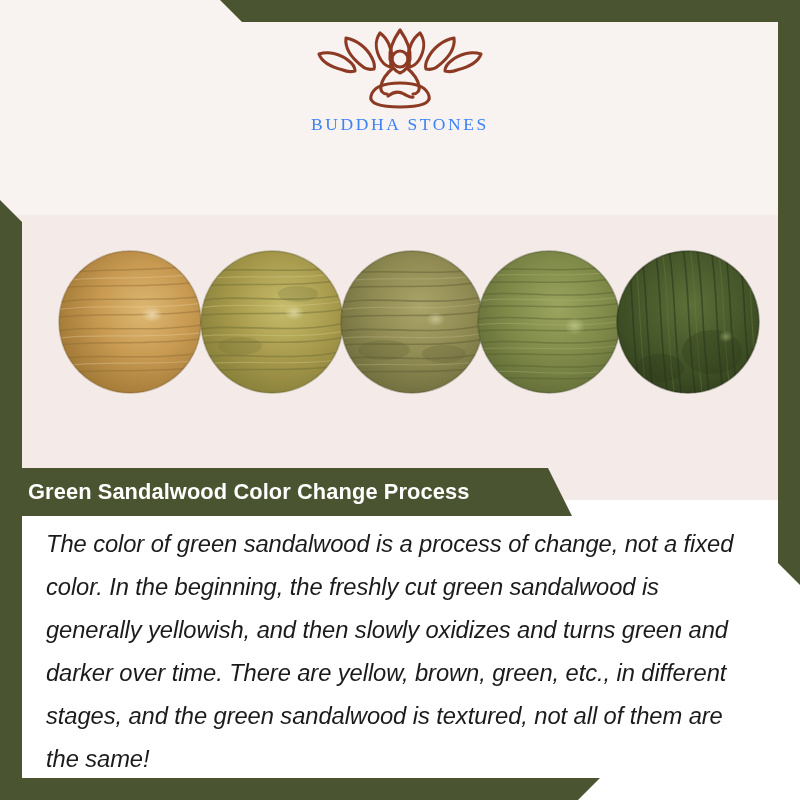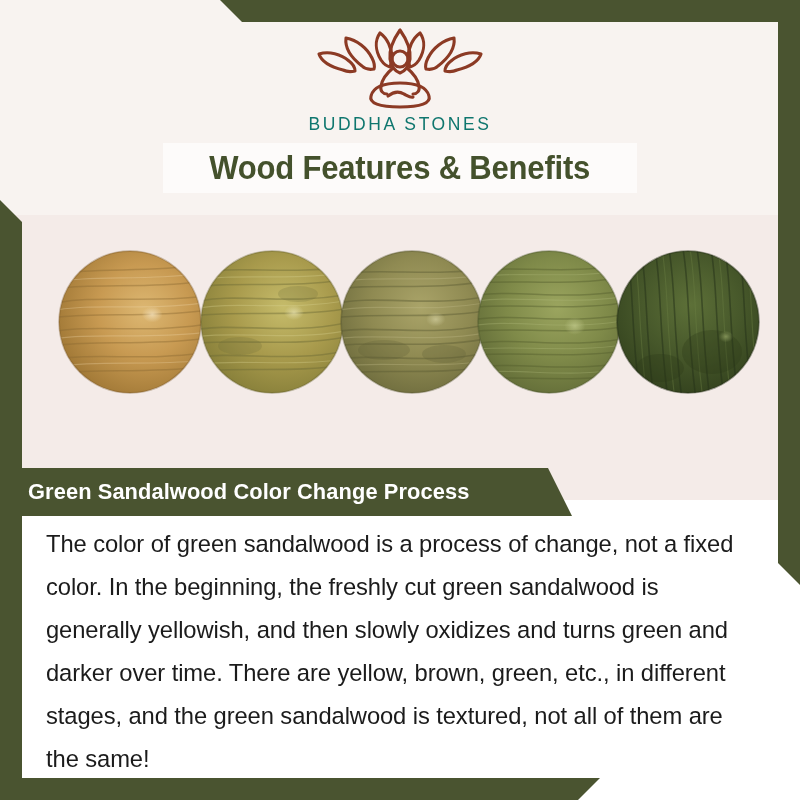--- a/index.html
+++ b/index.html
@@ -60,24 +60,24 @@
     text-align: center;
   }
   .logo-mark {
     width: 170px;
     height: 84px;
     margin: 0 auto;
     display: block;
   }
   .brand-name {
     margin-top: 4px;
-    font-family: Liberation Sans, sans-serif;
+    font-family: Liberation Serif, serif;
     font-size: 17.5px;
     letter-spacing: 2.6px;
-    color: #0f766e;
+    color: #3b82f6;
     white-space: nowrap;
   }
 
   
   .title-band {
     position: absolute;
     left: 163px;
     top: 143px;
     width: 474px;
     height: 50px;
@@ -143,20 +143,21 @@
     transform: scaleX(0.97);
     transform-origin: left center;
   }
 
   
   .body-box {
     position: absolute;
     left: 46px;
     top: 522px;
     width: 716px;
+    font-style: italic;
   }
   .body-text {
     margin: 0;
     font-family: "Liberation Sans Narrow", "Liberation Sans", sans-serif;
     font-size: 24.5px;
     line-height: 43px;
     color: #1b1b1b;
     font-weight: 500;
     letter-spacing: -0.1px;
     transform: scaleX(0.97);
@@ -198,23 +199,20 @@
 
           <path d="M56 70 C58 62 68 57 85 57 C102 57 112 62 114 70 C116 77 106 81 85 81 C64 81 54 77 56 70 Z"></path>
 
           <path d="M73 70 C78 66 84 65 89 68 C93 70 96 72 98 71"></path>
         </g>
       </svg>
       <div class="brand-name">BUDDHA STONES</div>
     </div>
   </div>
 
-  <div class="title-band">
-    <div class="title-text">Wood Features &amp; Benefits</div>
-  </div>
 
   <div class="beads-row">
 
     <div class="bead" style="left:58px">
       <svg viewBox="0 0 144 144">
         <defs>
           <radialGradient id="g1" cx="60%" cy="42%" r="72%">
             <stop offset="0%" stop-color="#ddb873"></stop>
             <stop offset="45%" stop-color="#c89a52"></stop>
             <stop offset="100%" stop-color="#97702f"></stop>

